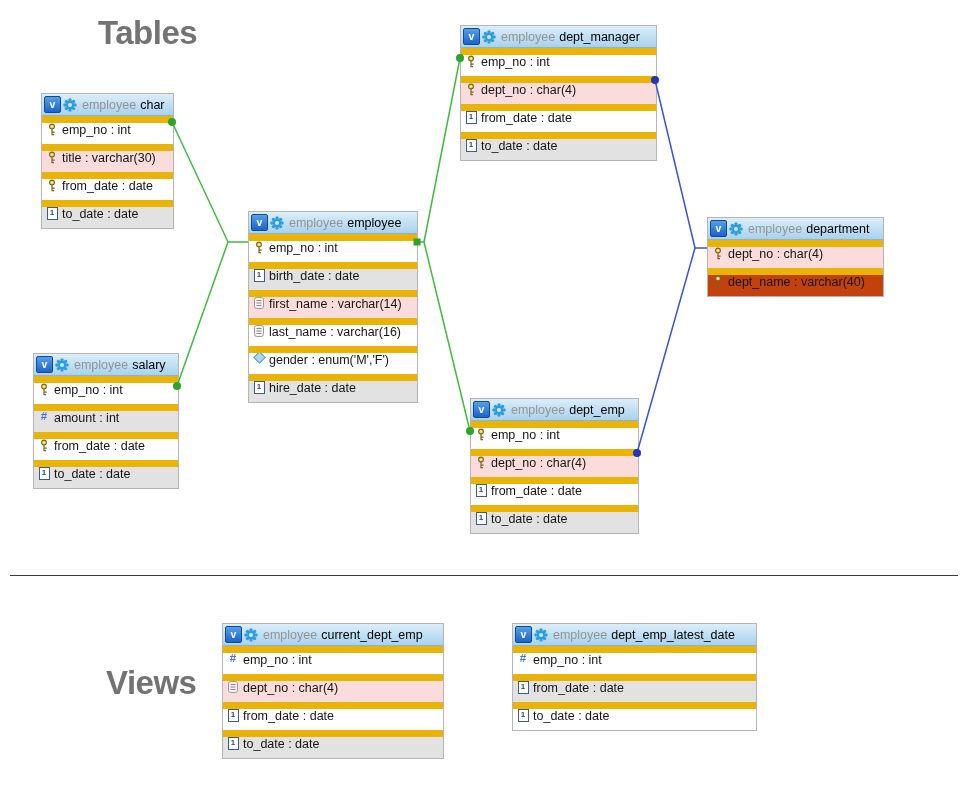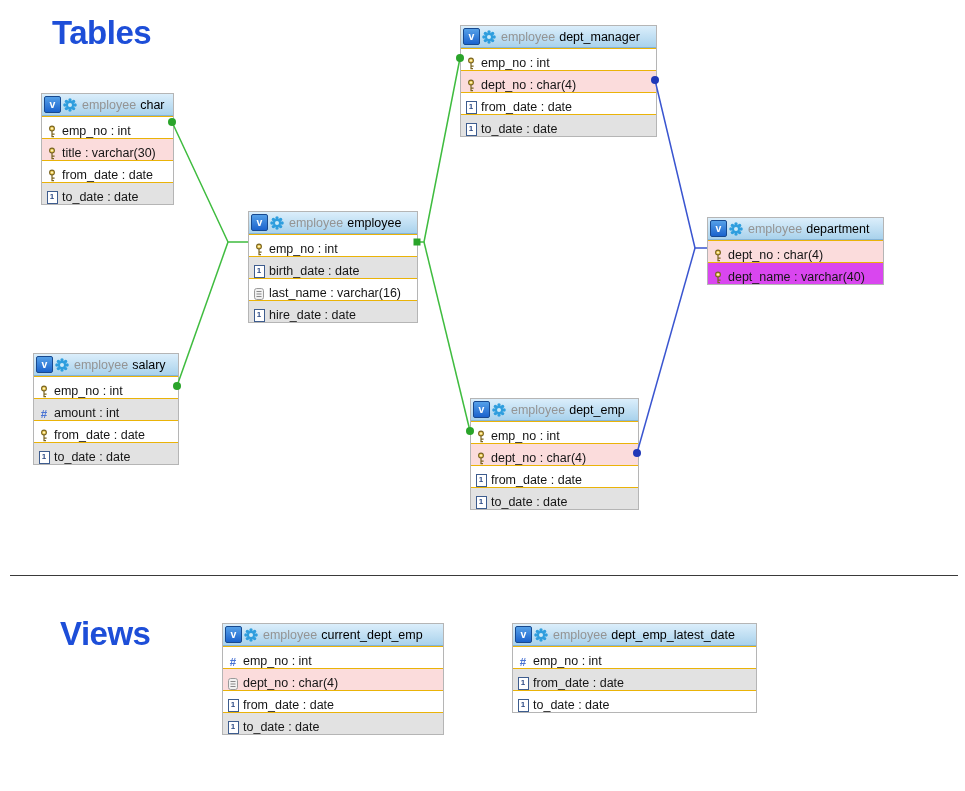--- a/index.html
+++ b/index.html
@@ -1,28 +1,28 @@
 <!DOCTYPE html>
 <html><head>
 <meta charset="utf-8">
 <style>
   html,body{margin:0;padding:0;background:#fff;}
   body{width:965px;height:791px;font-family:"Liberation Sans",sans-serif;}
   #canvas{position:relative;width:965px;height:791px;background:#fff;overflow:hidden;}
-  .section-title{position:absolute;font-size:33px;font-weight:800;color:#1d4ed8;letter-spacing:-0.5px;}
+  .section-title{position:absolute;font-size:33px;font-weight:800;color:#737373;letter-spacing:-0.5px;margin-left:46px;}
   #title-tables{left:52px;top:14px;}
-  #title-views{left:60px;top:615px;}
+  #title-views{left:60px;top:664px;}
   #divider{position:absolute;left:10px;top:575px;width:948px;border-top:1.6px solid #3a3a3a;}
   .table-card{position:absolute;background:#fff;border:1px solid #b5b5b5;font-size:12.5px;z-index:1;}
   .table-header{height:21px;display:flex;align-items:center;background:linear-gradient(#dbeefb,#a9d2ec);border-bottom:1px solid #85b4d6;white-space:nowrap;overflow:hidden;}
   .v-badge{flex:0 0 15px;width:15px;height:15px;margin:0 2px 0 2px;background:linear-gradient(#55a0e8,#1b63cd);border:1px solid #17498f;border-radius:2px;color:#fff;font-weight:bold;font-size:10.5px;line-height:15px;text-align:center;}
   .gear{flex:0 0 14px;width:14px;height:14px;margin-right:5px;display:inline-flex;}
   .schema-name{color:#949494;margin-right:4px;}
   .table-name{font-weight:normal;color:#000;padding-right:5px;}
-  .table-row{height:21px;display:flex;align-items:flex-end;border-top:1px solid #eab308;white-space:nowrap;overflow:hidden;color:#151515;}
+  .table-row{height:21px;display:flex;align-items:flex-start;border-top:7px solid #eab308;white-space:nowrap;overflow:hidden;color:#151515;}
   .col-ic{flex:0 0 14px;width:14px;margin:0 3px 0 3px;display:inline-flex;justify-content:center;align-items:center;}
   .ic-date{display:inline-block;width:9px;height:11px;border:1px solid #3d5c8e;background:#fff;font-size:8px;font-weight:bold;color:#2c4a85;line-height:10px;text-align:center;}
   .ic-int{color:#4a74d4;font-weight:bold;font-size:11.5px;line-height:11px;}
   .ic-enum{display:inline-block;width:7px;height:7px;background:#a6d9ec;border:1px solid #5a9cc0;transform:rotate(45deg);}
   #connector-layer{position:absolute;left:0;top:0;z-index:2;pointer-events:none;}
 </style>
 </head>
 <body>
 
 <div id="canvas">
@@ -120,29 +120,44 @@
             </svg>
           </span>
           <span>emp_no : int</span>
         </div>
         <div class="table-row" style="background:#e2e2e2">
           <span class="col-ic">
             <span class="ic-date">1</span>
           </span>
           <span>birth_date : date</span>
         </div>
-        <div class="table-row" style="background:#ffffff">
+        <div class="table-row" style="background:#fbdcdc">
           <span class="col-ic">
             <svg width="10" height="12" viewBox="0 0 10 12">
               <rect x="0.5" y="0.5" width="9" height="11" rx="2.2" fill="#f2f2f2" stroke="#9a9a9a"></rect>
               <path d="M2.5 3.5h5M2.5 6h5M2.5 8.5h5" stroke="#8a8a8a" stroke-width="1"></path>
             </svg>
           </span>
+          <span>first_name : varchar(14)</span>
+        </div>
+        <div class="table-row" style="background:#ffffff">
+          <span class="col-ic">
+            <svg width="10" height="12" viewBox="0 0 10 12">
+              <rect x="0.5" y="0.5" width="9" height="11" rx="2.2" fill="#f2f2f2" stroke="#9a9a9a"></rect>
+              <path d="M2.5 3.5h5M2.5 6h5M2.5 8.5h5" stroke="#8a8a8a" stroke-width="1"></path>
+            </svg>
+          </span>
           <span>last_name : varchar(16)</span>
         </div>
+        <div class="table-row" style="background:#ffffff">
+          <span class="col-ic">
+            <span class="ic-enum"></span>
+          </span>
+          <span>gender : enum('M','F')</span>
+        </div>
         <div class="table-row" style="background:#e2e2e2">
           <span class="col-ic">
             <span class="ic-date">1</span>
           </span>
           <span>hire_date : date</span>
         </div>
       </div>
       <div class="table-card" style="left: 33px; top: 353px; width: 144px;">
         <div class="table-header">
           <div class="v-badge">v</div>
@@ -333,21 +348,21 @@
         <div class="table-row" style="background:#fbdcdc">
           <span class="col-ic">
             <svg width="10" height="13" viewBox="0 0 10 13">
               <circle cx="5" cy="3.5" r="2.4" fill="#f2d25c" stroke="#7a6420" stroke-width="1.1"></circle>
               <circle cx="5" cy="3.5" r="0.8" fill="#fffbe8"></circle>
               <path d="M5 6.1 L5 12.2 M5 9.2 L7.6 9.2 M5 11.6 L7 11.6" stroke="#7a6420" stroke-width="1.2" fill="none"></path>
             </svg>
           </span>
           <span>dept_no : char(4)</span>
         </div>
-        <div class="table-row" style="background:#d946ef">
+        <div class="table-row" style="background:#c2410c">
           <span class="col-ic">
             <svg width="10" height="13" viewBox="0 0 10 13">
               <circle cx="5" cy="3.5" r="2.4" fill="#f2d25c" stroke="#7a6420" stroke-width="1.1"></circle>
               <circle cx="5" cy="3.5" r="0.8" fill="#fffbe8"></circle>
               <path d="M5 6.1 L5 12.2 M5 9.2 L7.6 9.2 M5 11.6 L7 11.6" stroke="#7a6420" stroke-width="1.2" fill="none"></path>
             </svg>
           </span>
           <span>dept_name : varchar(40)</span>
         </div>
       </div>

